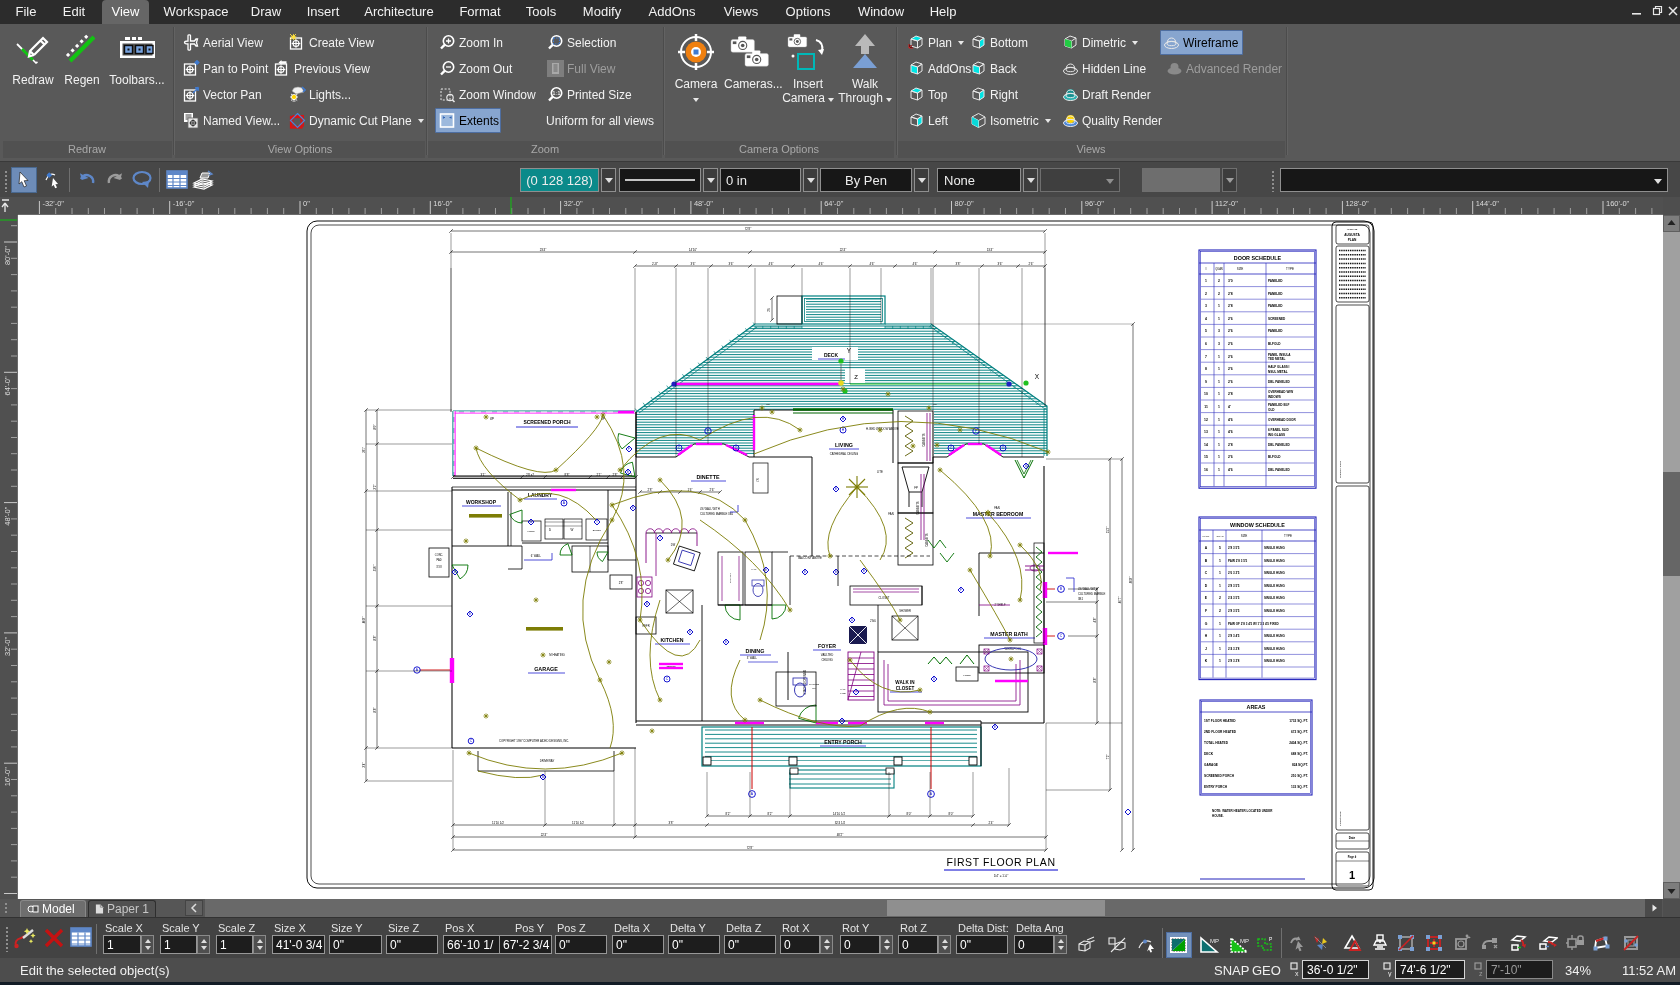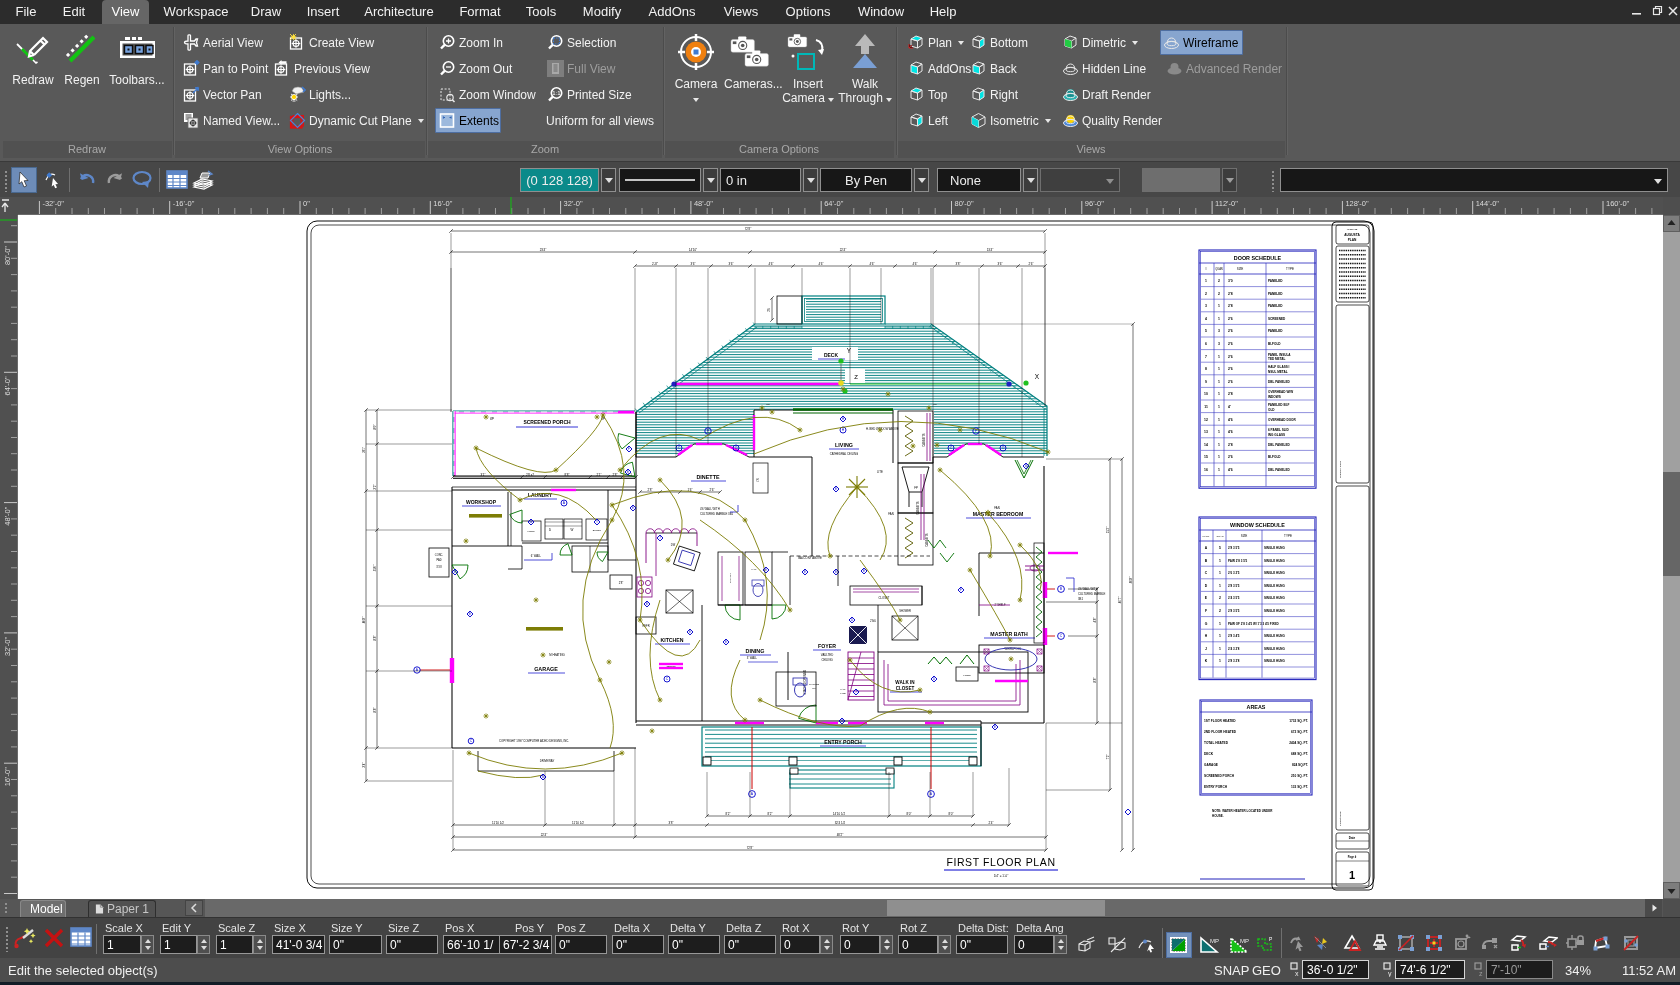--- a/index.html
+++ b/index.html
@@ -501,21 +501,21 @@
 <div class="cmbarr" style="left:803px">
         <div class="tri"></div>
       </div>
 <div class="combo" style="left:820px;width:92px;justify-content:center">
         <span>By Pen</span>
       </div>
 <div class="cmbarr" style="left:914px">
         <div class="tri"></div>
       </div>
 <div class="combo" style="left:937px;width:84px">
-        <span style="margin-left:12px">None</span>
+        <span style="margin-left:6px">None</span>
       </div>
 <div class="cmbarr" style="left:1023px">
         <div class="tri"></div>
       </div>
 <div class="combo" style="left:1040px;width:80px;background:#3f3f3f;border-color:#6f6f6f">
         <div class="tri" style="position:absolute;right:5px;top:10px;border-top-color:#8f8f8f"></div>
       </div>
 <div class="combo" style="left:1142px;width:78px;background:#6e6e6e;border-color:#6f6f6f"></div>
 <div class="cmbarr" style="left:1222px;border-color:#6f6f6f">
         <div class="tri" style="border-top-color:#9f9f9f"></div>
@@ -1983,21 +1983,21 @@
       <div class="abs" style="left:0;top:0;width:17px;height:17px;background:#7d7d7d;border:1px solid #5f5f5f"><svg width="15" height="15">
           <path d="M7.5 4 l4 5 h-8 Z" fill="#222"></path>
         </svg></div>
       <div class="abs" style="left:0;top:257px;width:17px;height:104px;background:#666666"></div>
       <div class="abs" style="left:0;top:667px;width:17px;height:17px;background:#7d7d7d;border:1px solid #5f5f5f"><svg width="15" height="15">
           <path d="M7.5 11 l4 -5 h-8 Z" fill="#222"></path>
         </svg></div>
     </div>
 <div id="bottomrow" class="abs">
 <div class="handle" style="left:4px;top:3px;height:13px"></div>
-<div class="tab" style="left:20px;width:46px;background:#6e6e6e;color:#fff;border-color:#888"><svg width="12" height="11" viewBox="0 0 12 11">
+<div class="tab" style="left:20px;width:66px;background:#6e6e6e;color:#fff;border-color:#888"><svg width="12" height="11" viewBox="0 0 12 11">
           <circle cx="4" cy="5" r="3" fill="none" stroke="#fff" stroke-width="1"></circle>
           <rect x="6" y="2" width="5" height="6" fill="#4e4e4e" stroke="#fff" stroke-width="1"></rect>
         </svg>Model</div>
 <div class="tab" style="left:88px;width:68px;background:#515151;color:#c6c6c6"><svg width="10" height="12" viewBox="0 0 10 12">
           <path d="M1 1 h5 l3 3 v7 h-8 Z" fill="#ddd"></path>
           <path d="M6 1 l0 3 l3 0" fill="none" stroke="#888" stroke-width="1"></path>
         </svg>Paper 1</div>
 <div class="abs" style="left:185px;top:1px;width:18px;height:16px;background:#606060;border:1px solid #444;display:flex;align-items:center;justify-content:center">
         <svg width="8" height="10">
           <path d="M6 1 l-4 4 l4 4" fill="none" stroke="#ddd" stroke-width="1.5"></path>
@@ -2029,21 +2029,21 @@
         </svg></div>
 <div class="abs" style="left:70px;top:9px"><svg width="22" height="21" viewBox="0 0 22 21">
           <rect x="1" y="1" width="20" height="18" fill="#fff" stroke="#5e87c8" stroke-width="1.6"></rect>
           <rect x="1" y="1" width="20" height="4.5" fill="#5e87c8"></rect>
           <path d="M1 9 h20 M1 13 h20 M1 17 h20 M8 5.5 v14 M15 5.5 v14" stroke="#5e87c8" stroke-width="1.2"></path>
         </svg></div>
 <div class="abs" style="left:96px;top:6px;width:1px;height:30px;background:#6f6f6f"></div>
 <span class="elabel" style="left:105px">Scale X</span>
 <div class="efield" style="left:103px;width:38px">1</div>
 <div class="espin" style="left:141px"></div>
-<span class="elabel" style="left:162px">Edit Y</span>
+<span class="elabel" style="left:162px">Scale Y</span>
 <div class="efield" style="left:160px;width:37px">1</div>
 <div class="espin" style="left:197px"></div>
 <span class="elabel" style="left:218px">Scale Z</span>
 <div class="efield" style="left:216px;width:37px">1</div>
 <div class="espin" style="left:253px"></div>
 <span class="elabel" style="left:274px">Size X</span>
 <div class="efield" style="left:272px;width:53px">41'-0 3/4</div>
 <span class="elabel" style="left:331px">Size Y</span>
 <div class="efield" style="left:329px;width:53px">0"</div>
 <span class="elabel" style="left:388px">Size Z</span>
@@ -2199,21 +2199,21 @@
         </svg></div>
 <div class="abs" style="left:1621px;top:15px"><svg width="20" height="20" viewBox="0 0 20 20">
           <rect x="4" y="4" width="12" height="12" fill="none" stroke="#9a9a9a" stroke-width="2"></rect>
           <rect x="7" y="7" width="6" height="6" fill="none" stroke="#9a9a9a" stroke-width="1.2"></rect>
           <path d="M3 17 L17 3" stroke="#cc2222" stroke-width="1.8"></path>
           <circle cx="5" cy="8" r="1.8" fill="#7aa0d4"></circle>
           <circle cx="15" cy="12" r="1.8" fill="#7aa0d4"></circle>
         </svg></div>
 </div>
 <div id="statusbar" class="abs">
-<span class="abs" style="left:8px;top:5px">Edit the selected object(s)</span>
+<span class="abs" style="left:20px;top:5px">Edit the selected object(s)</span>
 <span class="abs" style="left:1214px;top:5px">SNAP</span>
 <span class="abs" style="left:1252px;top:5px">GEO</span>
 <svg class="abs" style="left:1290px;top:4px" width="11" height="15" viewBox="0 0 11 15">
         <rect x="1" y="1" width="6" height="6" fill="none" stroke="#e8e8e8" stroke-width="1.2"></rect>
         <text x="5" y="14" font-size="7" fill="#e8e8e8" font-family="Liberation Sans">x</text>
       </svg>
 <svg class="abs" style="left:1383px;top:4px" width="11" height="15" viewBox="0 0 11 15">
         <rect x="1" y="1" width="6" height="6" fill="none" stroke="#e8e8e8" stroke-width="1.2"></rect>
         <text x="5" y="14" font-size="7" fill="#e8e8e8" font-family="Liberation Sans">y</text>
       </svg>

